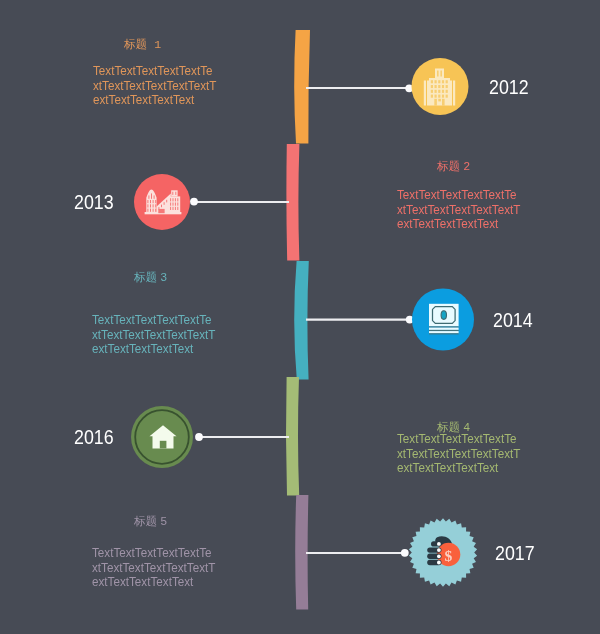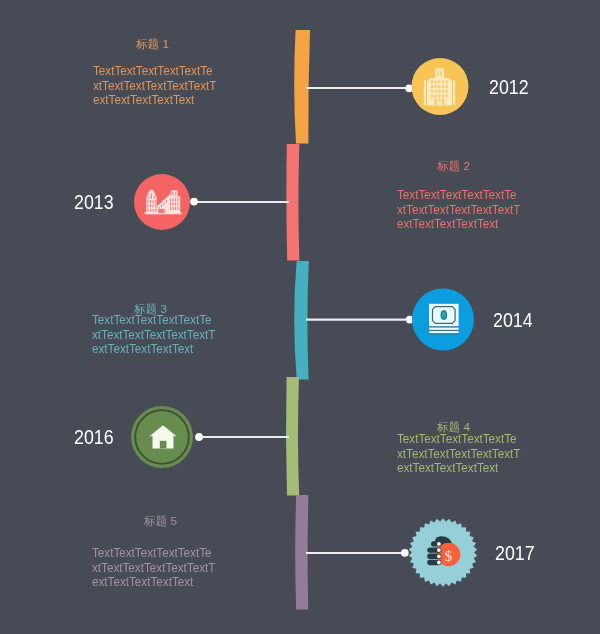--- a/index.html
+++ b/index.html
@@ -172,28 +172,28 @@
     </g>
 
   </svg>
 
   <div class="yr" style="left:489px;top:76px">2012</div>
   <div class="yr" style="left:74px;top:191px">2013</div>
   <div class="yr" style="left:493px;top:309px">2014</div>
   <div class="yr" style="left:74px;top:426px">2016</div>
   <div class="yr" style="left:495px;top:542px">2017</div>
 
-  <div class="ttl" style="left: 136px; top: 37px; color: rgb(224, 150, 90);">标题 1</div>
+  <div class="ttl" style="left: 124px; top: 37px; color: rgb(224, 150, 90); font-family: Liberation Mono, monospace;">标题 1</div>
   <div class="bdy" style="left: 93px; top: 64px; color: rgb(224, 150, 90);">TextTextTextTextTextTextTextTextTextTextTextTextTextTextTextText</div>
 
   <div class="ttl" style="left: 437px; top: 159px; color: rgb(238, 112, 105);">标题 2</div>
   <div class="bdy" style="left: 397px; top: 188px; color: rgb(238, 112, 105);">TextTextTextTextTextTextTextTextTextTextTextTextTextTextTextText</div>
 
-  <div class="ttl" style="left: 134px; top: 302px; color: rgb(103, 179, 187);">标题 3</div>
+  <div class="ttl" style="left: 134px; top: 270px; color: rgb(103, 179, 187);">标题 3</div>
   <div class="bdy" style="left: 92px; top: 313px; color: rgb(103, 179, 187);">TextTextTextTextTextTextTextTextTextTextTextTextTextTextTextText</div>
 
   <div class="ttl" style="left: 437px; top: 420px; color: rgb(164, 184, 113);">标题 4</div>
   <div class="bdy" style="left: 397px; top: 432px; color: rgb(164, 184, 113);">TextTextTextTextTextTextTextTextTextTextTextTextTextTextTextText</div>
 
-  <div class="ttl" style="left: 144px; top: 514px; color: rgb(160, 148, 168);">标题 5</div>
+  <div class="ttl" style="left: 134px; top: 514px; color: rgb(160, 148, 168);">标题 5</div>
   <div class="bdy" style="left: 92px; top: 546px; color: rgb(160, 148, 168);">TextTextTextTextTextTextTextTextTextTextTextTextTextTextTextText</div>
 
 </div>
 
 </body></html>

